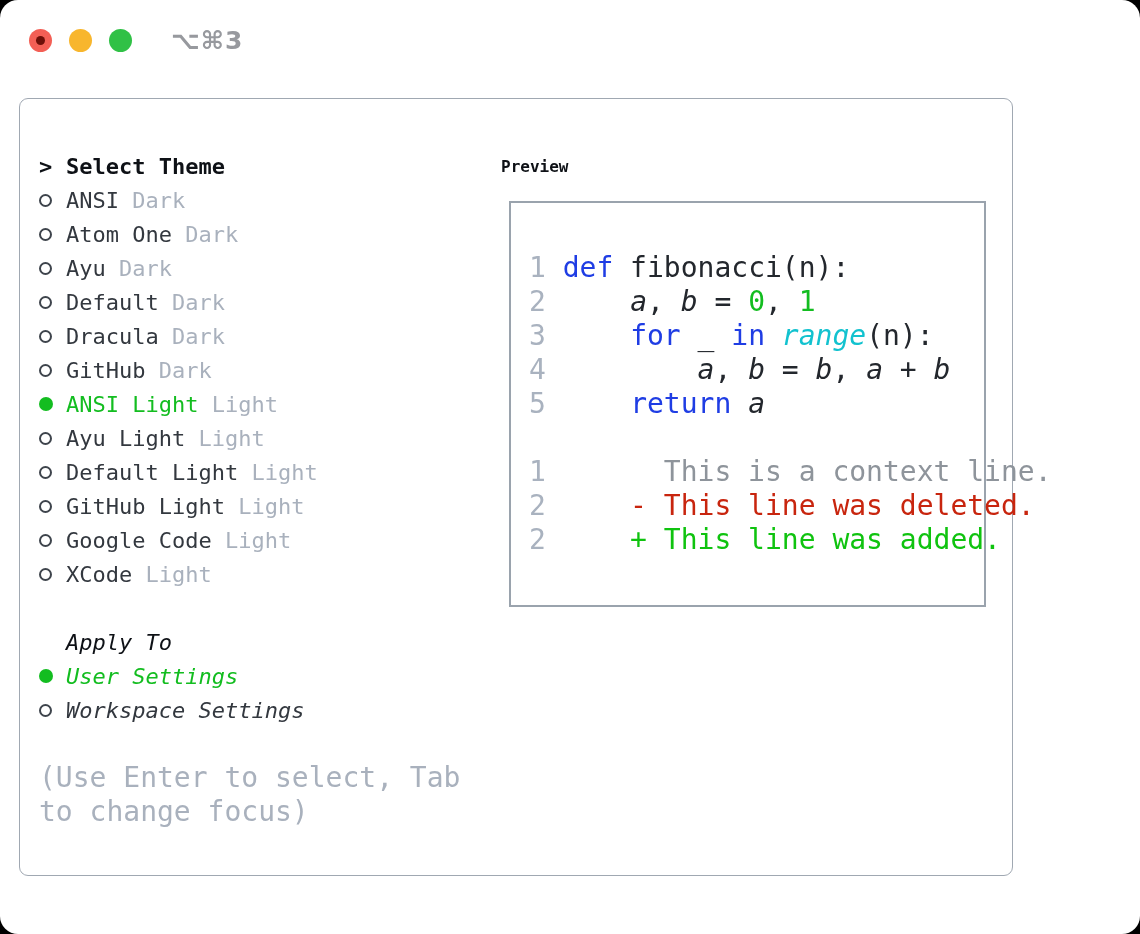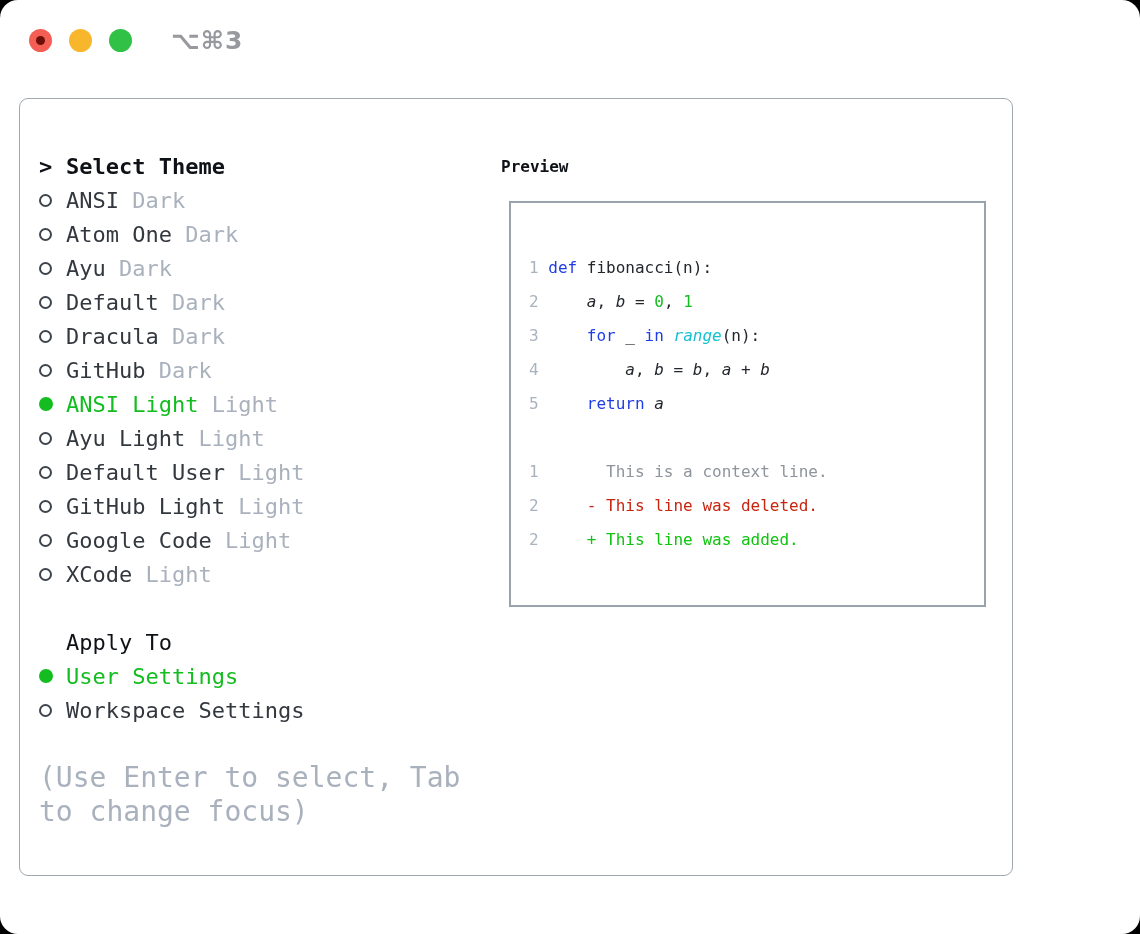--- a/index.html
+++ b/index.html
@@ -25,29 +25,29 @@
   .row{display:flex;align-items:center;height:34px;font-size:22px;color:var(--fg,#33383f);white-space:pre;}
   .marker{width:27px;display:flex;align-items:center;flex:none;}
   .circle{width:13px;height:13px;border:2px solid var(--circle_border,#3e444c);border-radius:50%;box-sizing:border-box;}
   .circle.filled{width:14px;height:14px;border:none;background:var(--green,#13bd20);}
   .row.header{font-weight:bold;color:var(--black,#0e1116);}
   .row.header .marker{font-weight:bold;color:var(--black,#0e1116);}
   .t-badge{color:var(--muted,#a9b1bd);margin-left:1ch;}
   .row.selected .t-name{color:var(--green,#13bd20);}
   .apply-header{color:var(--black,#0e1116);}
   .left-col{position:absolute;left:19px;top:50px;}
-  .apply-col{position:absolute;left:19px;top:526px;}
+  .apply-col{position:absolute;left:19px;top:526px;font-style:italic;}
   .hint{position:absolute;left:19px;top:662px;width:450px;
     font-size:28px;line-height:34px;color:var(--muted,#a9b1bd);}
   
   .preview-title{position:absolute;left:481px;top:50px;height:34px;display:flex;align-items:center;
     font-size:16px;font-weight:bold;color:var(--black,#0e1116);}
   .preview-box{position:absolute;left:489px;top:102px;width:477px;height:406px;
     border:2px solid var(--preview_border,#9aa3ad);box-sizing:border-box;}
-  .code{position:absolute;left:18px;top:48px;font-size:16px;line-height:34px;}
+  .code{position:absolute;left:18px;top:48px;font-size:28px;line-height:34px;}
   .code-line{height:34px;white-space:pre;}
   .ln{color:var(--linenum,#a9b2bf);display:inline-block;width:1ch;text-align:right;margin-right:1ch;}
   .tok-fg{color:var(--code_fg,#23272d);}
   .tok-kw{color:var(--kw,#1f3de4);}
   .tok-builtin{color:var(--builtin,#12c2cf);font-style:italic;}
   .tok-num{color:var(--green,#13bd20);}
   .tok-var{color:var(--code_fg,#23272d);font-style:italic;}
   .tok-ctx{color:var(--ctx,#8e949b);}
   .tok-del{color:var(--red,#c8250e);}
   .tok-add{color:var(--green_bright,#0fc30f);}
@@ -75,21 +75,21 @@
       </div>
       <div id="theme-list">
           <div class="row item"><span class="marker"><span class="circle"></span></span><span class="t-name">ANSI</span><span class="t-badge">Dark</span></div>
           <div class="row item"><span class="marker"><span class="circle"></span></span><span class="t-name">Atom One</span><span class="t-badge">Dark</span></div>
           <div class="row item"><span class="marker"><span class="circle"></span></span><span class="t-name">Ayu</span><span class="t-badge">Dark</span></div>
           <div class="row item"><span class="marker"><span class="circle"></span></span><span class="t-name">Default</span><span class="t-badge">Dark</span></div>
           <div class="row item"><span class="marker"><span class="circle"></span></span><span class="t-name">Dracula</span><span class="t-badge">Dark</span></div>
           <div class="row item"><span class="marker"><span class="circle"></span></span><span class="t-name">GitHub</span><span class="t-badge">Dark</span></div>
           <div class="row item selected"><span class="marker"><span class="circle filled"></span></span><span class="t-name">ANSI Light</span><span class="t-badge">Light</span></div>
           <div class="row item"><span class="marker"><span class="circle"></span></span><span class="t-name">Ayu Light</span><span class="t-badge">Light</span></div>
-          <div class="row item"><span class="marker"><span class="circle"></span></span><span class="t-name">Default User</span><span class="t-badge">Light</span></div>
+          <div class="row item"><span class="marker"><span class="circle"></span></span><span class="t-name">Default Light</span><span class="t-badge">Light</span></div>
           <div class="row item"><span class="marker"><span class="circle"></span></span><span class="t-name">GitHub Light</span><span class="t-badge">Light</span></div>
           <div class="row item"><span class="marker"><span class="circle"></span></span><span class="t-name">Google Code</span><span class="t-badge">Light</span></div>
           <div class="row item"><span class="marker"><span class="circle"></span></span><span class="t-name">XCode</span><span class="t-badge">Light</span></div>
         </div>
     </div>
 
     <div class="apply-col">
       <div class="row">
         <span class="marker"></span>
         <span class="apply-header">Apply To</span>

